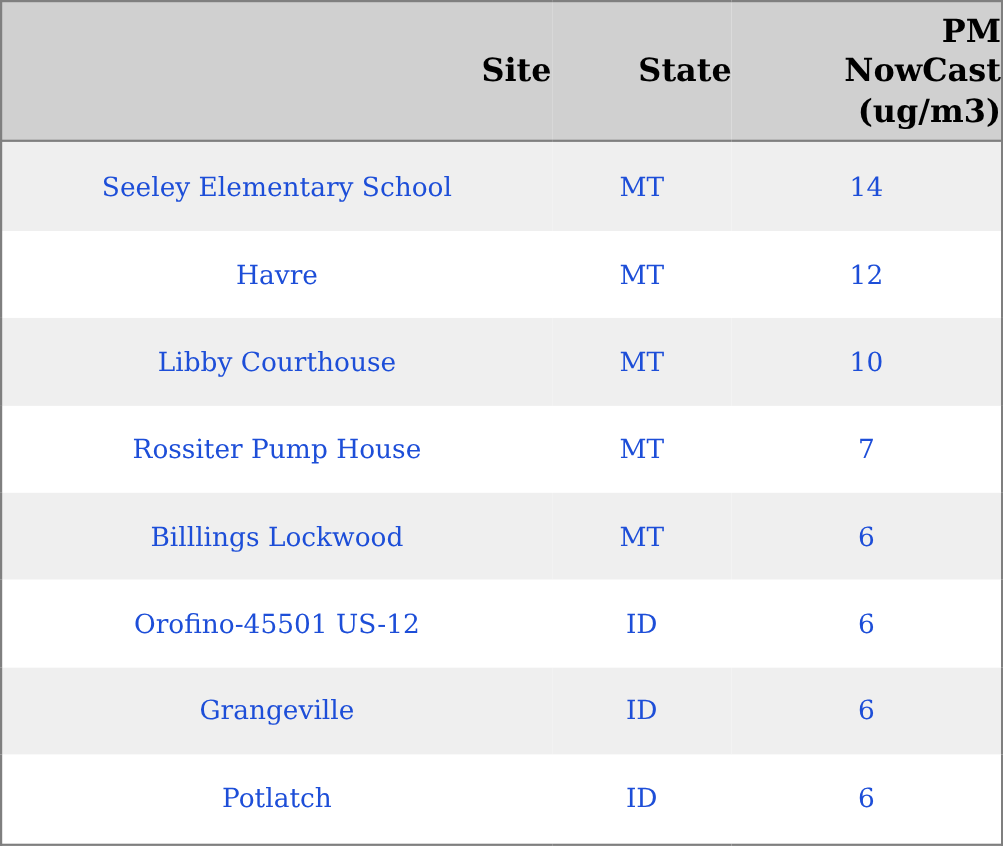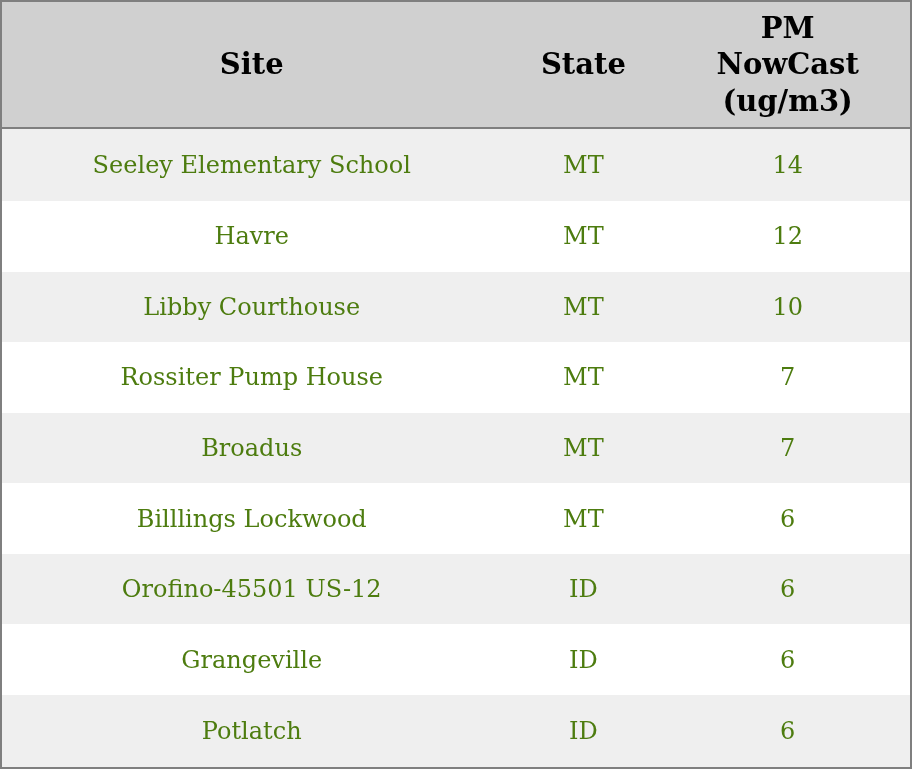--- a/index.html
+++ b/index.html
@@ -26,30 +26,30 @@
     border: 2px solid #7f7f7f;
   }
   thead tr {
     background: #d0d0d0;
     height: 127px;
   }
   thead th {
     font-weight: bold;
     font-size: 29px;
     color: #000000;
-    text-align: center;
+    text-align: right;
     vertical-align: middle;
     white-space: pre-line;
     line-height: 1.25;
     padding: 0;
   }
   tbody td {
     font-weight: normal;
     font-size: 24px;
-    color: #4d7c0f;
+    color: #1d4ed8;
     text-align: center;
     vertical-align: middle;
     padding: 0;
   }
   tbody tr:nth-child(odd)  { background: #efefef; }
   tbody tr:nth-child(even) { background: #ffffff; }
   col.col-site  { width: 55%; }
   col.col-state { width: 18%; }
   col.col-pm    { width: 27%; }
 </style>
@@ -87,25 +87,20 @@
         <td>Libby Courthouse</td>
         <td>MT</td>
         <td>10</td>
       </tr>
       <tr>
         <td>Rossiter Pump House</td>
         <td>MT</td>
         <td>7</td>
       </tr>
       <tr>
-        <td>Broadus</td>
-        <td>MT</td>
-        <td>7</td>
-      </tr>
-      <tr>
         <td>Billlings Lockwood</td>
         <td>MT</td>
         <td>6</td>
       </tr>
       <tr>
         <td>Orofino-45501 US-12</td>
         <td>ID</td>
         <td>6</td>
       </tr>
       <tr>

